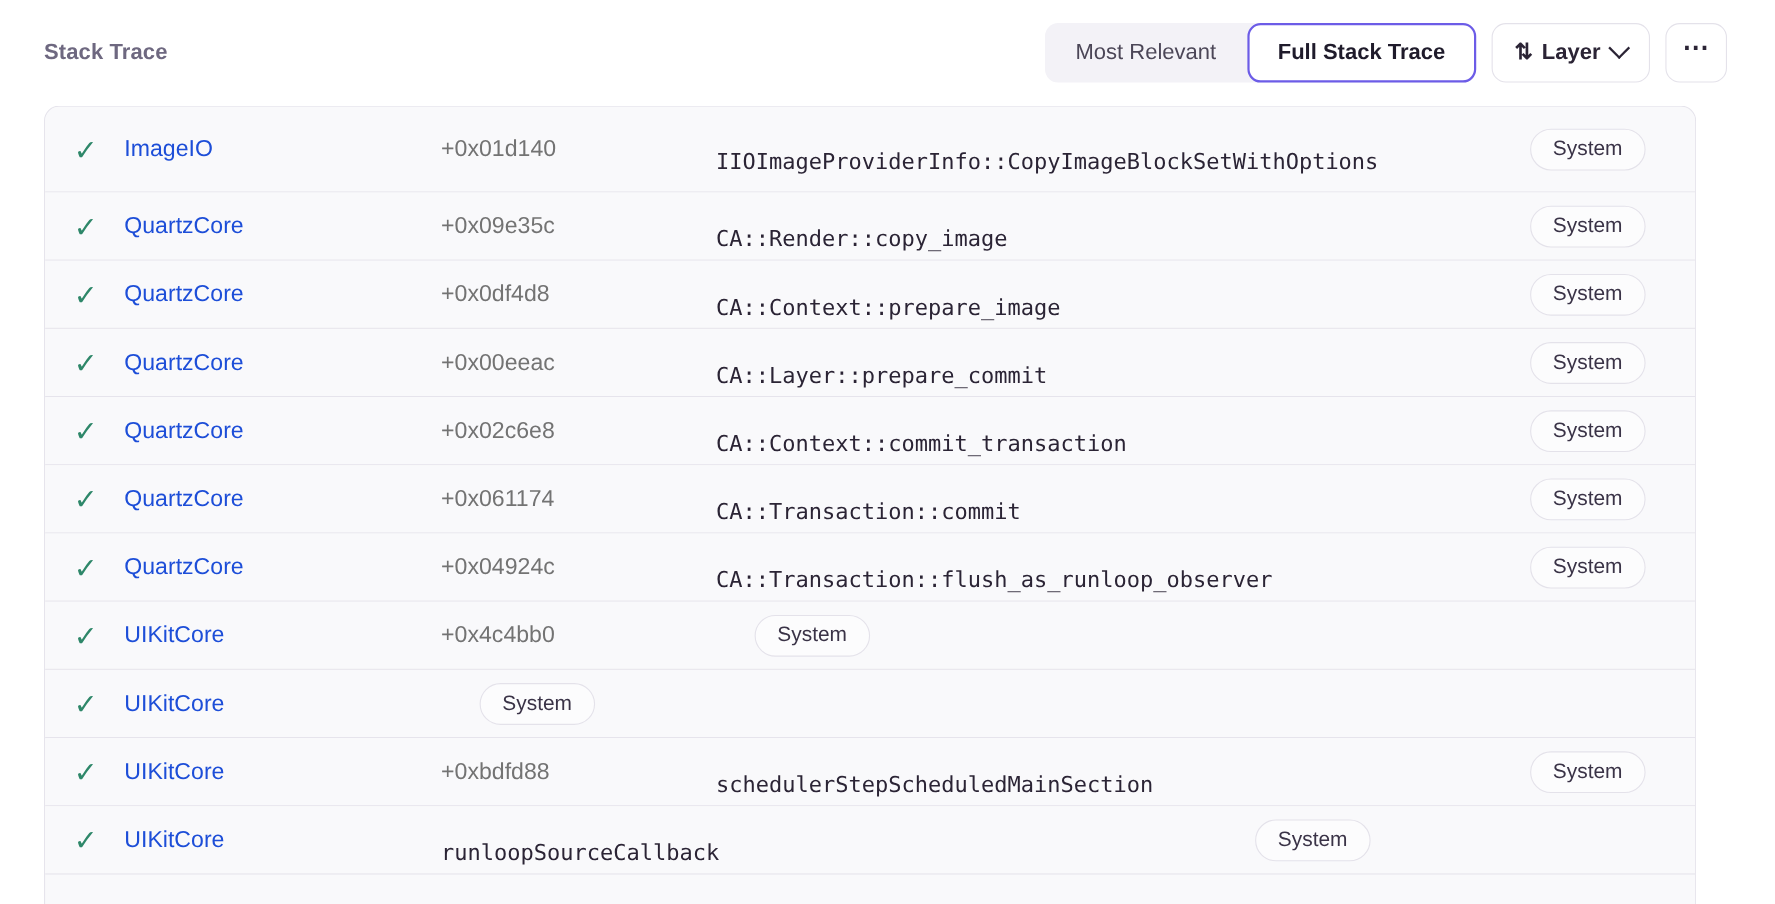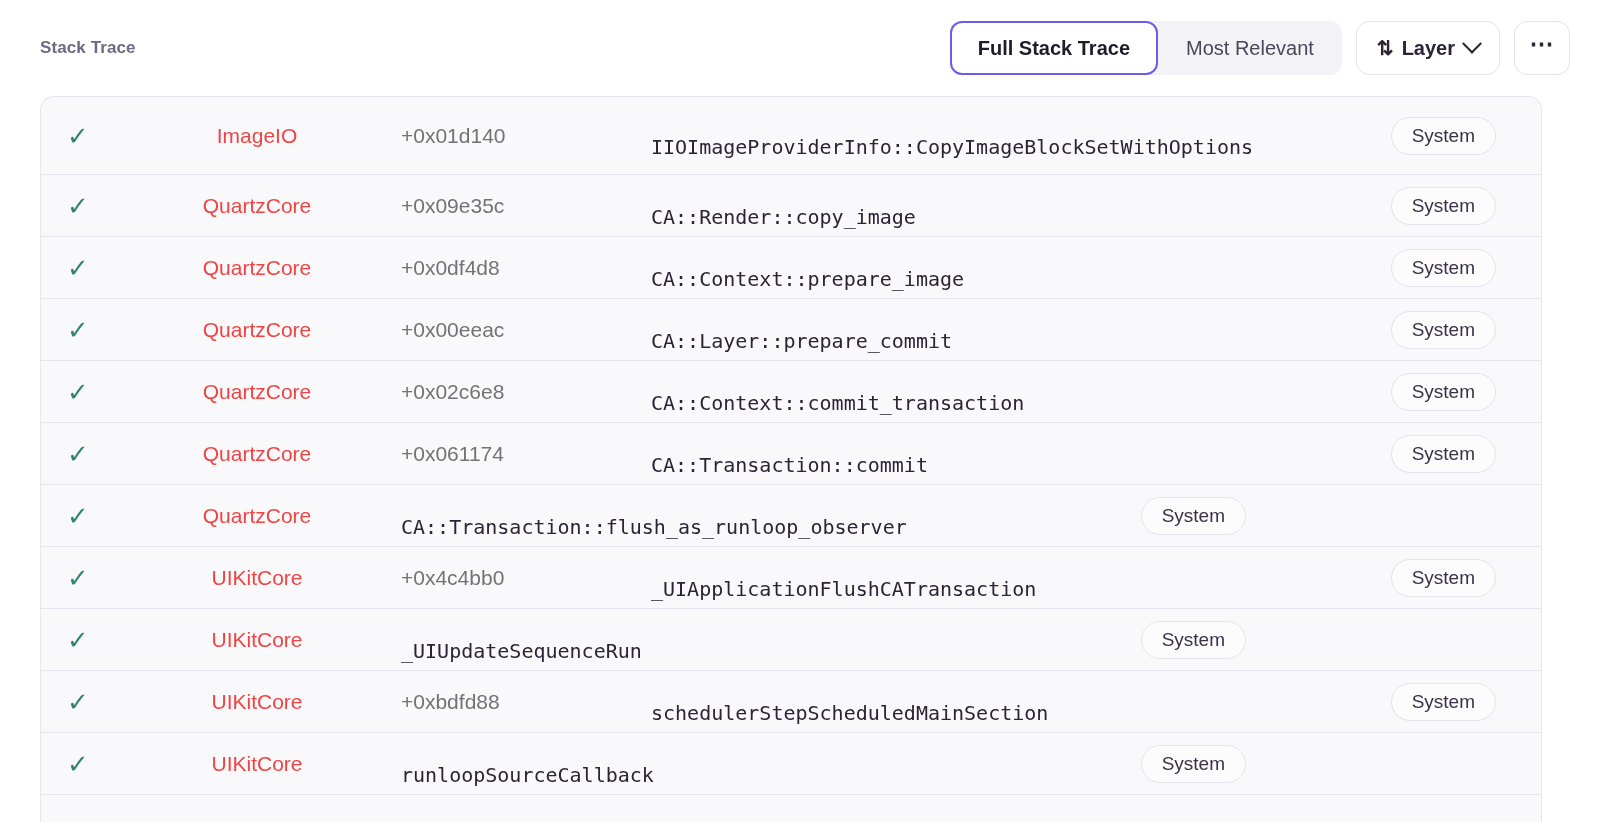--- a/index.html
+++ b/index.html
@@ -26,21 +26,21 @@
     left: 0;
     top: 0;
     width: 1614px;
     height: 96px;
     display: flex;
     align-items: center;
     padding: 0 44px 0 40px;
   }
 
   .page-title {
-    font-size: 17px;
+    font-size: 20px;
     font-weight: 700;
     color: #6e6880;
     letter-spacing: 0.1px;
     white-space: nowrap;
   }
 
   .header-controls {
     margin-left: auto;
     display: flex;
     align-items: center;
@@ -156,24 +156,23 @@
   .check-icon {
     font-size: 26px;
     line-height: 1;
     color: #2e8769;
     font-weight: 400;
   }
 
   .col-module {
     flex: 0 0 288px;
     font-size: 21px;
-    color: #ef4444;
+    color: #1d4ed8;
     white-space: nowrap;
     overflow: hidden;
-    text-align: center;
   }
 
   .col-offset {
     flex: 0 0 250px;
     font-family: "Liberation Sans", sans-serif;
     font-size: 21px;
     color: #737373;
     white-space: nowrap;
   }
 
@@ -213,22 +212,22 @@
 <body>
 
 <div class="page">
 
   <div class="header">
     <div class="page-title">Stack Trace</div>
 
     <div class="header-controls">
 
       <div class="segmented">
+        <div class="seg-btn">Most Relevant</div>
         <div class="seg-btn active">Full Stack Trace</div>
-        <div class="seg-btn">Most Relevant</div>
       </div>
 
       <div class="btn">
         <span class="sort-icon">⇅</span>
         <span>Layer</span>
         <span class="chev"></span>
       </div>
 
       <div class="btn btn-icon-only">
         <span class="dots">⋯</span>
@@ -309,44 +308,43 @@
       <div class="col-badge">
         <span class="badge">System</span>
       </div>
     </div>
 
     <div class="frame-row">
       <div class="col-check">
         <span class="check-icon">✓</span>
       </div>
       <div class="col-module">QuartzCore</div>
+      <div class="col-offset">+0x04924c</div>
       <div class="col-symbol">CA::Transaction::flush_as_runloop_observer</div>
       <div class="col-badge">
         <span class="badge">System</span>
       </div>
     </div>
 
     <div class="frame-row">
       <div class="col-check">
         <span class="check-icon">✓</span>
       </div>
       <div class="col-module">UIKitCore</div>
       <div class="col-offset">+0x4c4bb0</div>
-      <div class="col-symbol">_UIApplicationFlushCATransaction</div>
       <div class="col-badge">
         <span class="badge">System</span>
       </div>
     </div>
 
     <div class="frame-row">
       <div class="col-check">
         <span class="check-icon">✓</span>
       </div>
       <div class="col-module">UIKitCore</div>
-      <div class="col-symbol">_UIUpdateSequenceRun</div>
       <div class="col-badge">
         <span class="badge">System</span>
       </div>
     </div>
 
     <div class="frame-row">
       <div class="col-check">
         <span class="check-icon">✓</span>
       </div>
       <div class="col-module">UIKitCore</div>

